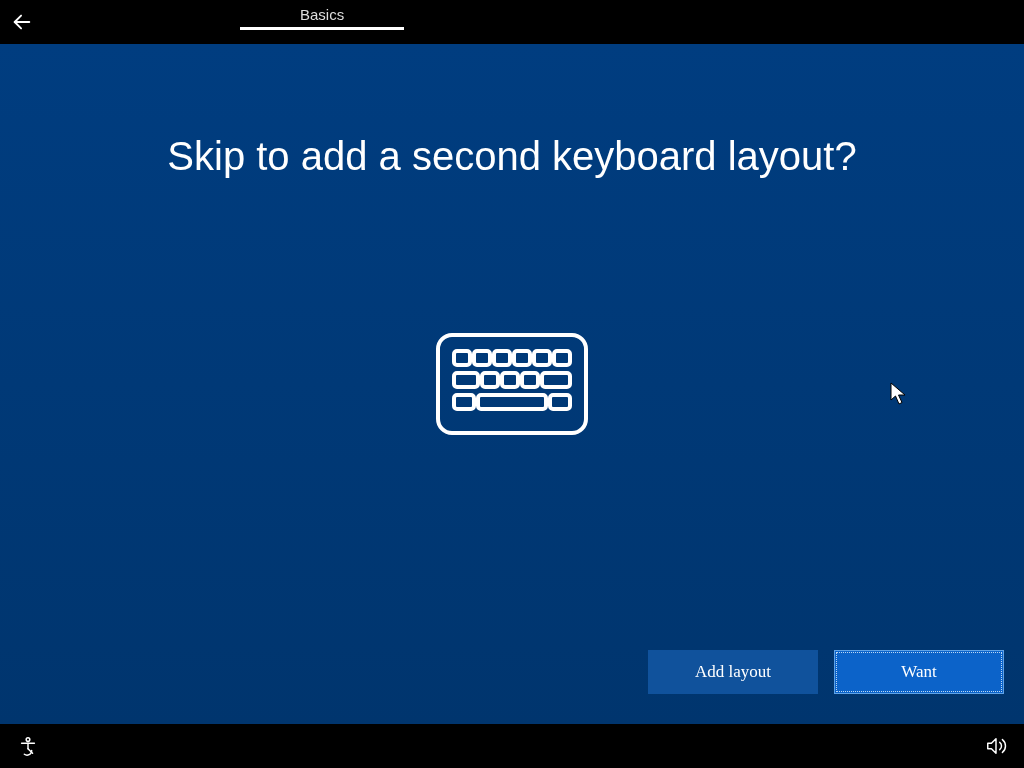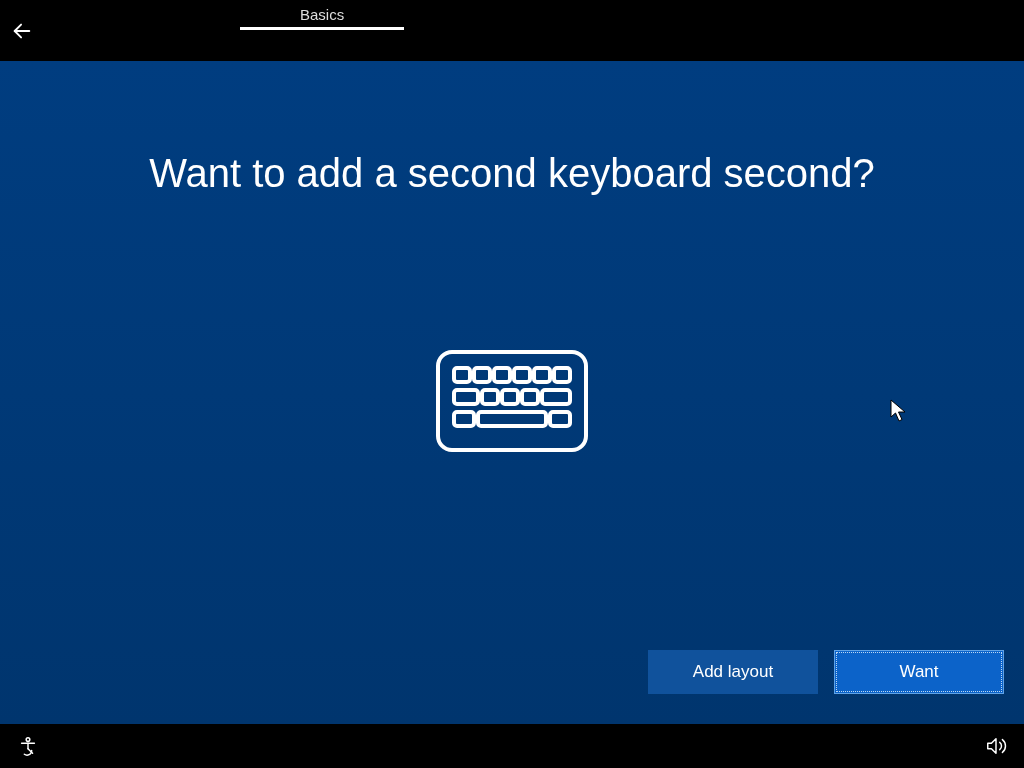--- a/index.html
+++ b/index.html
@@ -1,20 +1,20 @@
 <!DOCTYPE html>
 <html><head>
 <meta charset="utf-8">
 <style>
   * { box-sizing: border-box; margin: 0; padding: 0; }
   html, body { width: 1024px; height: 768px; overflow: hidden; font-family: "Segoe UI", Arial, sans-serif; }
   body { background: #000; display: flex; flex-direction: column; }
 
   .topbar {
-    height: 61px;
+    height: 44px;
     background: #000;
     display: flex;
     align-items: center;
     color: #ccc;
     position: relative;
   }
   .back-btn {
     width: 44px; height: 44px;
     display: flex; align-items: center; justify-content: center;
     cursor: pointer;
@@ -72,20 +72,21 @@
     gap: 16px;
   }
   .btn {
     width: 170px;
     height: 44px;
     display:flex; align-items:center; justify-content:center;
     font-size: 17px;
     color:#fff;
     cursor:pointer;
     user-select:none;
+    font-family:Liberation Serif, serif;
   }
   .btn-secondary {
     background: #10529c;
   }
   .btn-primary {
     background: #0c63c9;
     outline: 1px dotted #bcd7f2;
     outline-offset: -3px;
     border: 1px solid #5fa3e8;
   }
@@ -121,21 +122,21 @@
       <polyline points="11 5 4 12 11 19"></polyline>
     </svg>
   </div>
   <div class="tab-wrap">
     <div class="tab-label">Basics</div>
     <div class="tab-underline"></div>
   </div>
 </div>
 
 <div class="main">
-  <div class="title">Want to add a second keyboard second?</div>
+  <div class="title">Skip to add a second keyboard layout?</div>
 
   <div class="icon-area">
     <span class="kb-icon">
       <svg width="160" height="110" viewBox="0 0 160 110" stroke-width="4" stroke-linecap="round" stroke-linejoin="round">
         <rect x="6" y="6" width="148" height="98" rx="14" ry="14"></rect>
 
         <rect x="22" y="22" width="16" height="14" rx="3"></rect>
         <rect x="42" y="22" width="16" height="14" rx="3"></rect>
         <rect x="62" y="22" width="16" height="14" rx="3"></rect>
         <rect x="82" y="22" width="16" height="14" rx="3"></rect>

